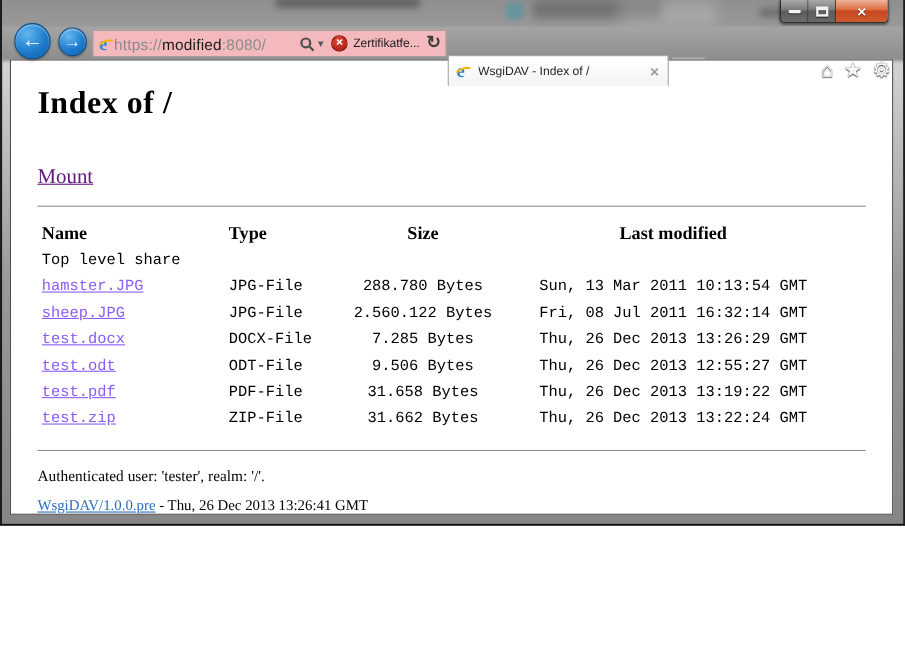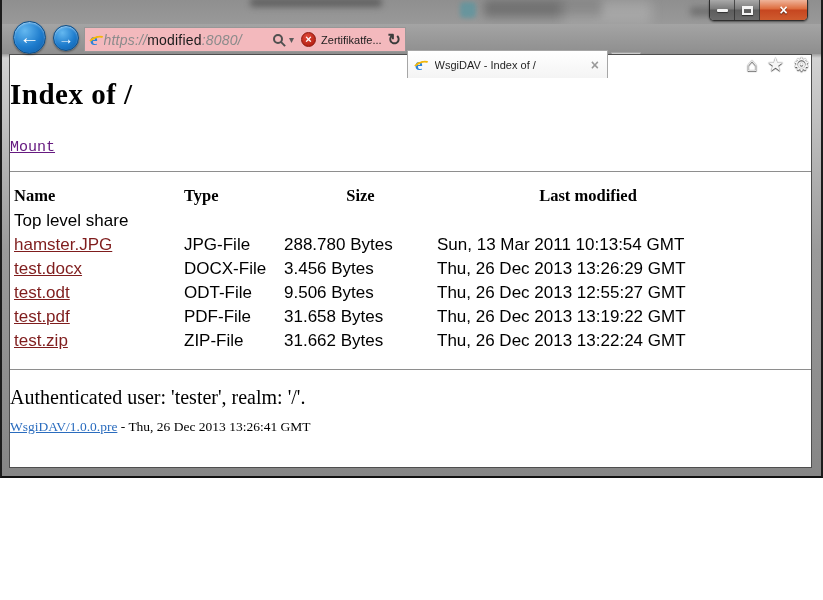--- a/index.html
+++ b/index.html
@@ -47,21 +47,21 @@
     border:1px solid #0a4d88; box-shadow:inset 0 1px 2px rgba(255,255,255,.55), 0 1px 2px rgba(0,0,0,.4);
     color:#ffffff; font-weight:bold; z-index:5; }
   .btn-back { left:11px; top:21px; width:33px; height:33px; font-size:20px; }
   .btn-fwd  { left:51px; top:25px; width:26px; height:26px; font-size:15px; }
 
   
   .addressbar { position:absolute; left:82px; top:27px; width:322px; height:25px;
     background:#f3b9bd; border:1px solid #979797; display:flex; align-items:center;
     padding:0 4px 0 5px; font-size:14px; }
   .addr-url { flex:1; white-space:nowrap; overflow:hidden; letter-spacing:.2px; }
-  .url-dim { color:#8b8b8b;font-style:italic; }
+  .url-dim { color:#8b8b8b; }
   .url-host { color:#1b1b1b; }
 
   .ie-e { position:relative; font-family:"Liberation Serif", serif; font-weight:bold; font-style:normal;
     color:#2b82d9; font-size:17px; line-height:1; margin-right:6px; }
   .ie-e::after { content:""; position:absolute; left:-2px; top:5px; width:15px; height:9px;
     border:2px solid #f2b70a; border-color:#f2b70a transparent transparent transparent;
     border-radius:50%; transform:rotate(-18deg); }
 
   .search-icon { position:relative; width:10px; height:10px; border:2px solid #4f4f4f; border-radius:50%; margin:0 2px 2px 4px; }
   .search-icon::after { content:""; position:absolute; width:6px; height:2px; background:#4f4f4f;
@@ -85,42 +85,42 @@
     background:linear-gradient(180deg,#cccccc,#bdbdbd); border:1px solid #a2a2a2; border-bottom:none; }
 
   
   .cmd-icons { position:absolute; right:11px; top:27px; height:26px; display:flex; align-items:center; gap:9px; z-index:3; }
   .cmd-icon { font-size:19px; color:#f6f6f6; line-height:1;
     text-shadow:0 1px 1px rgba(40,40,40,.85), 0 0 1px rgba(40,40,40,.8); }
 
   
   .viewport { position:absolute; left:7px; right:9px; top:54px; bottom:8px;
     background:#ffffff; border:1px solid #4e4e4e; overflow:hidden; }
-  .page { padding:0 0; color:#000; font-family:"Liberation Serif", serif; }
+  .page { padding:0 24px; color:#000; font-family:"Liberation Serif", serif; }
 
   .page h1 { margin-top:24px; font-size:29px; line-height:31px; font-weight:bold; letter-spacing:.5px; }
-  .mount-row { margin-top:29px; font-size:15px;font-family:Liberation Mono, monospace; }
+  .mount-row { margin-top:40px; font-size:19px; }
   .mount-row a { color:#661a80; text-decoration:underline; }
   .page hr { border:none; border-top:1px solid #8e8e8e; margin-top:15px; }
 
   table.listing { border-collapse:collapse; margin:11px 0 16px 4px; table-layout:fixed; }
   table.listing col.c-name { width:170px; }
   table.listing col.c-type { width:100px; }
   table.listing col.c-size { width:153px; }
   table.listing col.c-date { width:302px; }
   table.listing th { font-family:"Liberation Serif", serif; font-size:16.5px; font-weight:bold;
     text-align:left; height:26px; vertical-align:middle; padding:0; }
   table.listing th.r { text-align:center; }
-  table.listing td { font-family:Liberation Sans, sans-serif; font-size:17px; height:24px;
+  table.listing td { font-family:Liberation Mono, monospace; font-size:14px; height:24px;
     vertical-align:middle; padding:0; white-space:nowrap; }
-  table.listing td.r { text-align:left; }
-  table.listing a { color:#7f1d1d; text-decoration:underline; }
+  table.listing td.r { text-align:center; }
+  table.listing a { color:#8b5cf6; text-decoration:underline; }
 
   .hr-bottom { margin-top:13px; }
-  .auth-line { margin-top:16px; font-size:20px; }
+  .auth-line { margin-top:16px; font-size:14px; }
   .footer-line { margin-top:10px; font-size:13.5px; }
   .footer-line a { color:#2a6cbe; text-decoration:underline; }
 </style>
 </head>
 <body>
 
 <div class="window">
 
   <div class="titlebar">
     <div class="blob blob1"></div>
@@ -197,23 +197,29 @@
         <tr>
           <td colspan="4">Top level share</td>
         </tr>
         <tr>
           <td><a href="#">hamster.JPG</a></td>
           <td>JPG-File</td>
           <td class="r">288.780 Bytes</td>
           <td class="r">Sun, 13 Mar 2011 10:13:54 GMT</td>
         </tr>
         <tr>
+          <td><a href="#">sheep.JPG</a></td>
+          <td>JPG-File</td>
+          <td class="r">2.560.122 Bytes</td>
+          <td class="r">Fri, 08 Jul 2011 16:32:14 GMT</td>
+        </tr>
+        <tr>
           <td><a href="#">test.docx</a></td>
           <td>DOCX-File</td>
-          <td class="r">3.456 Bytes</td>
+          <td class="r">7.285 Bytes</td>
           <td class="r">Thu, 26 Dec 2013 13:26:29 GMT</td>
         </tr>
         <tr>
           <td><a href="#">test.odt</a></td>
           <td>ODT-File</td>
           <td class="r">9.506 Bytes</td>
           <td class="r">Thu, 26 Dec 2013 12:55:27 GMT</td>
         </tr>
         <tr>
           <td><a href="#">test.pdf</a></td>

